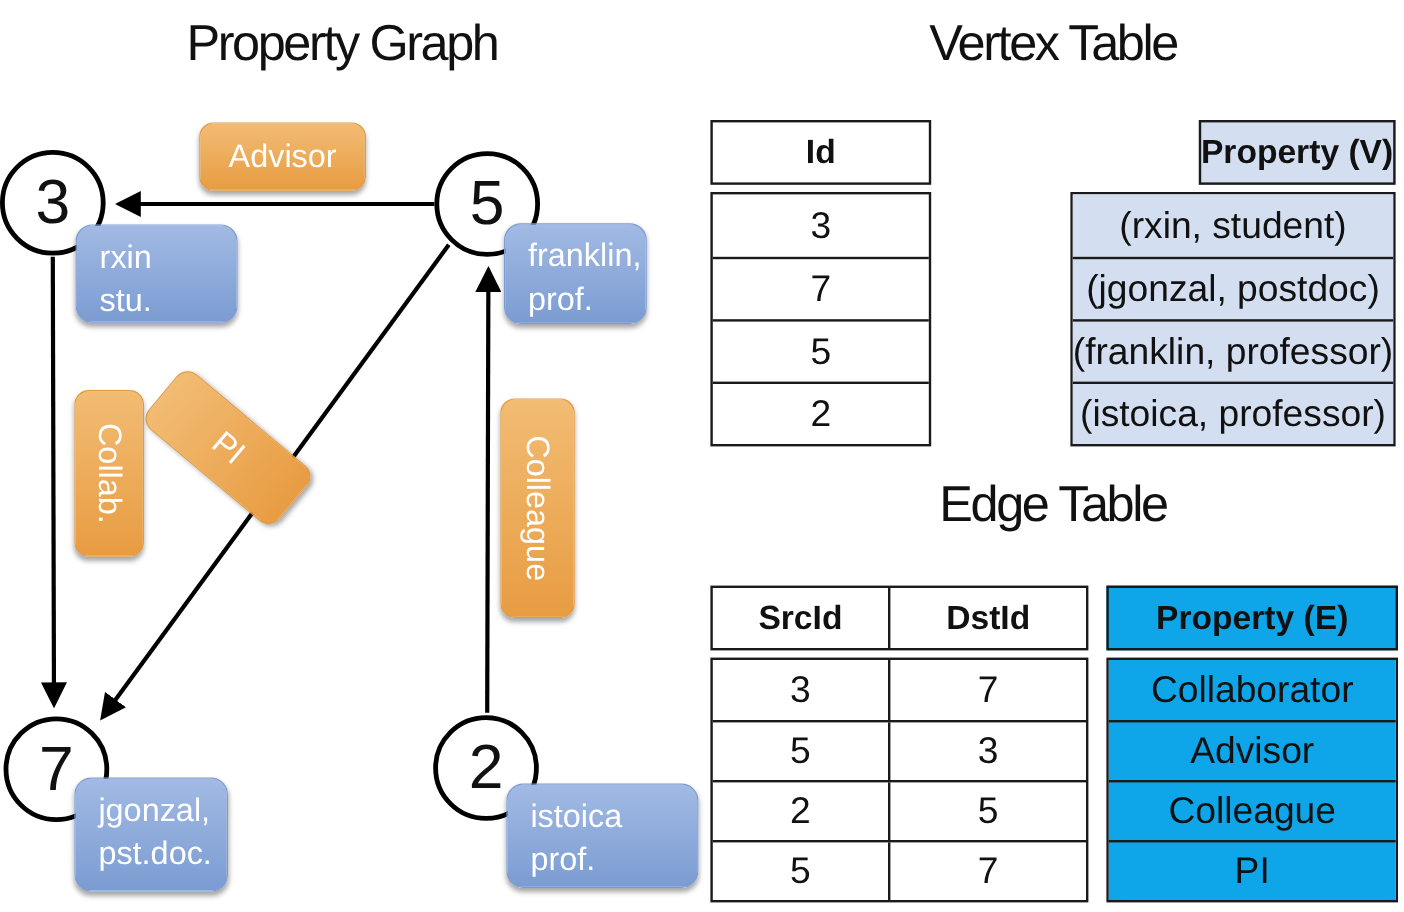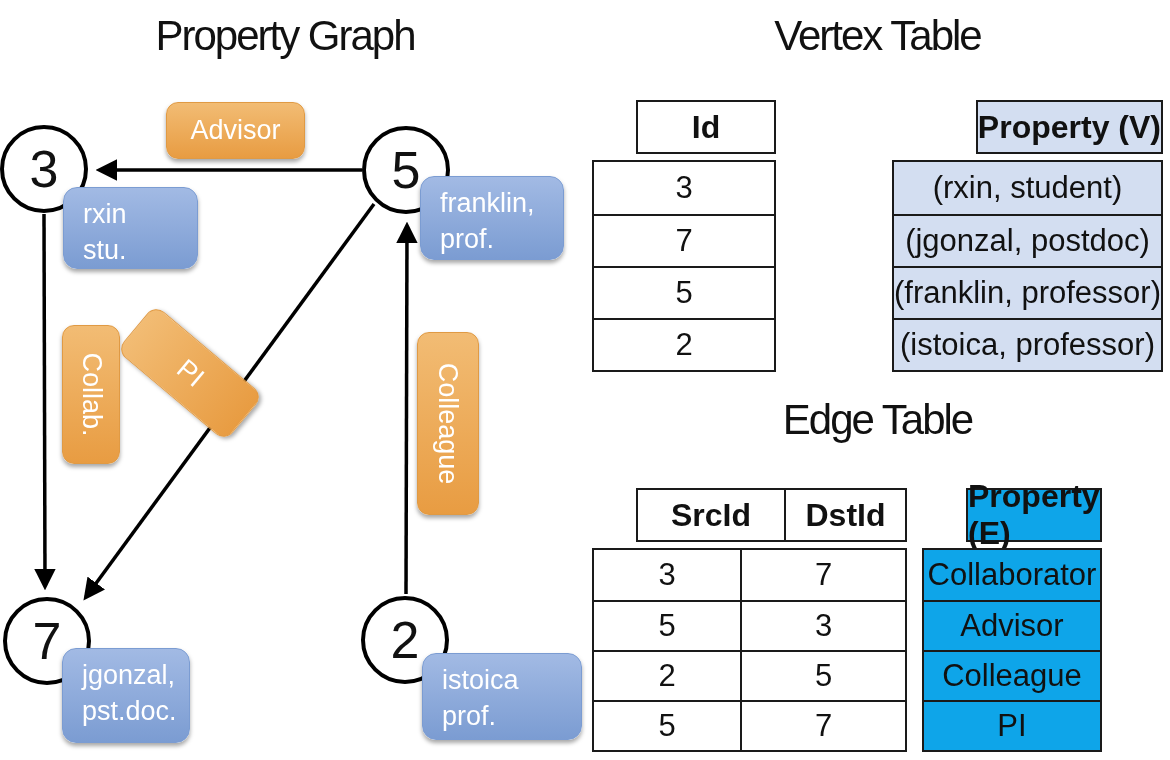--- a/index.html
+++ b/index.html
@@ -27,32 +27,32 @@
   #epill-advisor{left:166px;top:102px;width:137px;height:55px;}
   #epill-collab{left:62px;top:325px;width:56px;height:137px;}
   #epill-colleague{left:417px;top:332px;width:60px;height:181px;}
   #epill-pi{left:160px;top:302px;width:58px;height:140px;transform:rotate(-50deg);}
   .vtext{transform:rotate(90deg);white-space:nowrap;}
 
   .vpill{position:absolute;background:linear-gradient(#a2bae4,#7b9cd2);border:1px solid #7b9cd2;
          border-radius:14px;box-shadow:0 3px 4px rgba(0,0,0,.35);color:#fff;font-size:27px;
          line-height:1.35;padding:8px 0 0 19px;box-sizing:border-box;}
   #vpill-rxin{left:63px;top:187px;width:135px;height:82px;}
-  #vpill-franklin{left:420px;top:176px;width:144px;height:84px;}
+  #vpill-franklin{left:420px;top:186px;width:119px;height:84px;}
   #vpill-jgonzal{left:62px;top:648px;width:128px;height:95px;}
   #vpill-istoica{left:422px;top:653px;width:160px;height:87px;}
 
   
   .tbl{position:absolute;display:flex;}
   #vertex-table{left:592px;top:100px;width:571px;gap:10px;}
-  #edge-table{left:592px;top:488px;width:510px;gap:15px;}
+  #edge-table{left:592px;top:488px;width:573px;gap:15px;}
   .col{display:flex;flex-direction:column;}
   .hdr{border:2px solid #1a1a1a;box-sizing:border-box;display:flex;align-items:center;
-       justify-content:center;font-weight:bold;font-size:32px;height:54px;background:#fff;
-       margin-bottom:6px;margin-left:44px;}
+       justify-content:center;font-weight:bold;font-size:28px;height:54px;background:#fff;
+       margin-bottom:6px;}
   .bdy{border:2px solid #1a1a1a;box-sizing:border-box;background:#fff;}
   .row{height:52px;display:flex;align-items:center;justify-content:center;font-size:31px;
        box-sizing:border-box;}
   .row + .row{border-top:2px solid #1a1a1a;}
   #edge-table .row{height:50px;}
   .blue .hdr,.blue .row{background:#d3def1;}
   .tan .hdr,.tan .row{background:#0ea5e9;}
   .pair{display:flex;}
   .pair .c1{width:146px;display:flex;align-items:center;justify-content:center;}
   .pair .c2{flex:1;display:flex;align-items:center;justify-content:center;border-left:2px solid #1a1a1a;}

